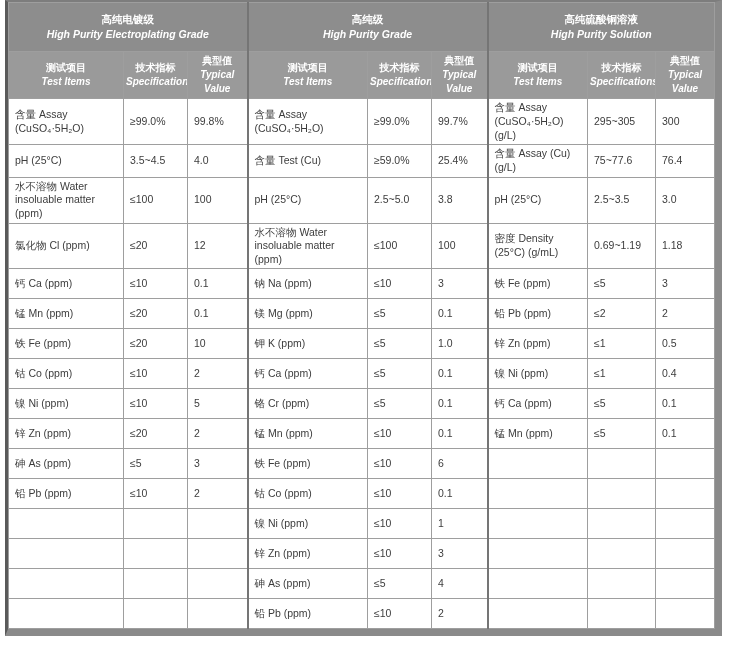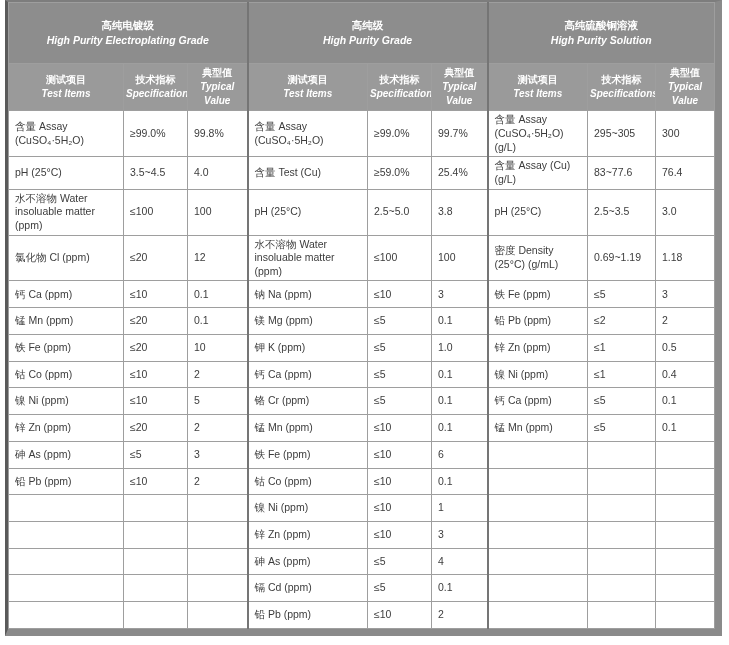--- a/index.html
+++ b/index.html
@@ -7,21 +7,21 @@
         font-family:"Liberation Sans","DejaVu Sans",sans-serif;}
   .table-wrap{position:absolute;left:5px;top:0;width:717px;height:636px;
         border-left:3px solid #5a5a5a;border-top:2px solid #7d7d7d;
         border-right:7px solid #8a8a8a;border-bottom:7px solid #8a8a8a;
         box-sizing:border-box;background:#ffffff;}
   table.spec{width:100%;height:100%;border-collapse:collapse;table-layout:fixed;}
   table.spec td, table.spec th{border:1px solid #9e9e9e;box-sizing:border-box;
         overflow:hidden;}
   
   th.sec-title{background:#8d8d8d;color:#ffffff;font-weight:bold;font-size:10.5px;
-        text-align:center;vertical-align:middle;line-height:1.45;height:37px;padding:15px;}
+        text-align:center;vertical-align:middle;line-height:1.45;height:37px;padding:9px;}
   th.col-head{background:#9a9a9a;color:#ffffff;font-weight:bold;font-size:10px;
         text-align:center;vertical-align:middle;line-height:1.4;height:42px;padding:2px;}
   
   td.cell{background:#ffffff;color:#3c3c3c;font-size:10.5px;vertical-align:middle;
         padding:2px 3px 2px 6px;line-height:1.3;word-wrap:break-word;}
   
   .sec-start{border-left:2px solid #757575 !important;}
   
   tr.r0 td{height:35px;} tr.r1 td{height:30px;} tr.r2 td{height:36px;} tr.r3 td{height:39px;}
   .zh{display:block;} .en{display:block;font-style:italic;}
@@ -110,21 +110,21 @@
             <td class="cell">300</td>
           </tr>
           <tr class="r1">
             <td class="cell">pH (25°C)</td>
             <td class="cell">3.5~4.5</td>
             <td class="cell">4.0</td>
             <td class="cell sec-start">含量 Test (Cu)</td>
             <td class="cell">≥59.0%</td>
             <td class="cell">25.4%</td>
             <td class="cell sec-start">含量 Assay (Cu) (g/L)</td>
-            <td class="cell">83~77.6</td>
+            <td class="cell">75~77.6</td>
             <td class="cell">76.4</td>
           </tr>
           <tr class="r2">
             <td class="cell">水不溶物 Water insoluable matter (ppm)</td>
             <td class="cell">≤100</td>
             <td class="cell">100</td>
             <td class="cell sec-start">pH (25°C)</td>
             <td class="cell">2.5~5.0</td>
             <td class="cell">3.8</td>
             <td class="cell sec-start">pH (25°C)</td>
@@ -256,31 +256,20 @@
             <td class="cell"></td>
             <td class="cell"></td>
             <td class="cell"></td>
             <td class="cell sec-start">砷 As (ppm)</td>
             <td class="cell">≤5</td>
             <td class="cell">4</td>
             <td class="cell sec-start"></td>
             <td class="cell"></td>
             <td class="cell"></td>
           </tr>
-          <tr class="r16">
-            <td class="cell"></td>
-            <td class="cell"></td>
-            <td class="cell"></td>
-            <td class="cell sec-start">镉 Cd (ppm)</td>
-            <td class="cell">≤5</td>
-            <td class="cell">0.1</td>
-            <td class="cell sec-start"></td>
-            <td class="cell"></td>
-            <td class="cell"></td>
-          </tr>
           <tr class="r17">
             <td class="cell"></td>
             <td class="cell"></td>
             <td class="cell"></td>
             <td class="cell sec-start">铅 Pb (ppm)</td>
             <td class="cell">≤10</td>
             <td class="cell">2</td>
             <td class="cell sec-start"></td>
             <td class="cell"></td>
             <td class="cell"></td>

